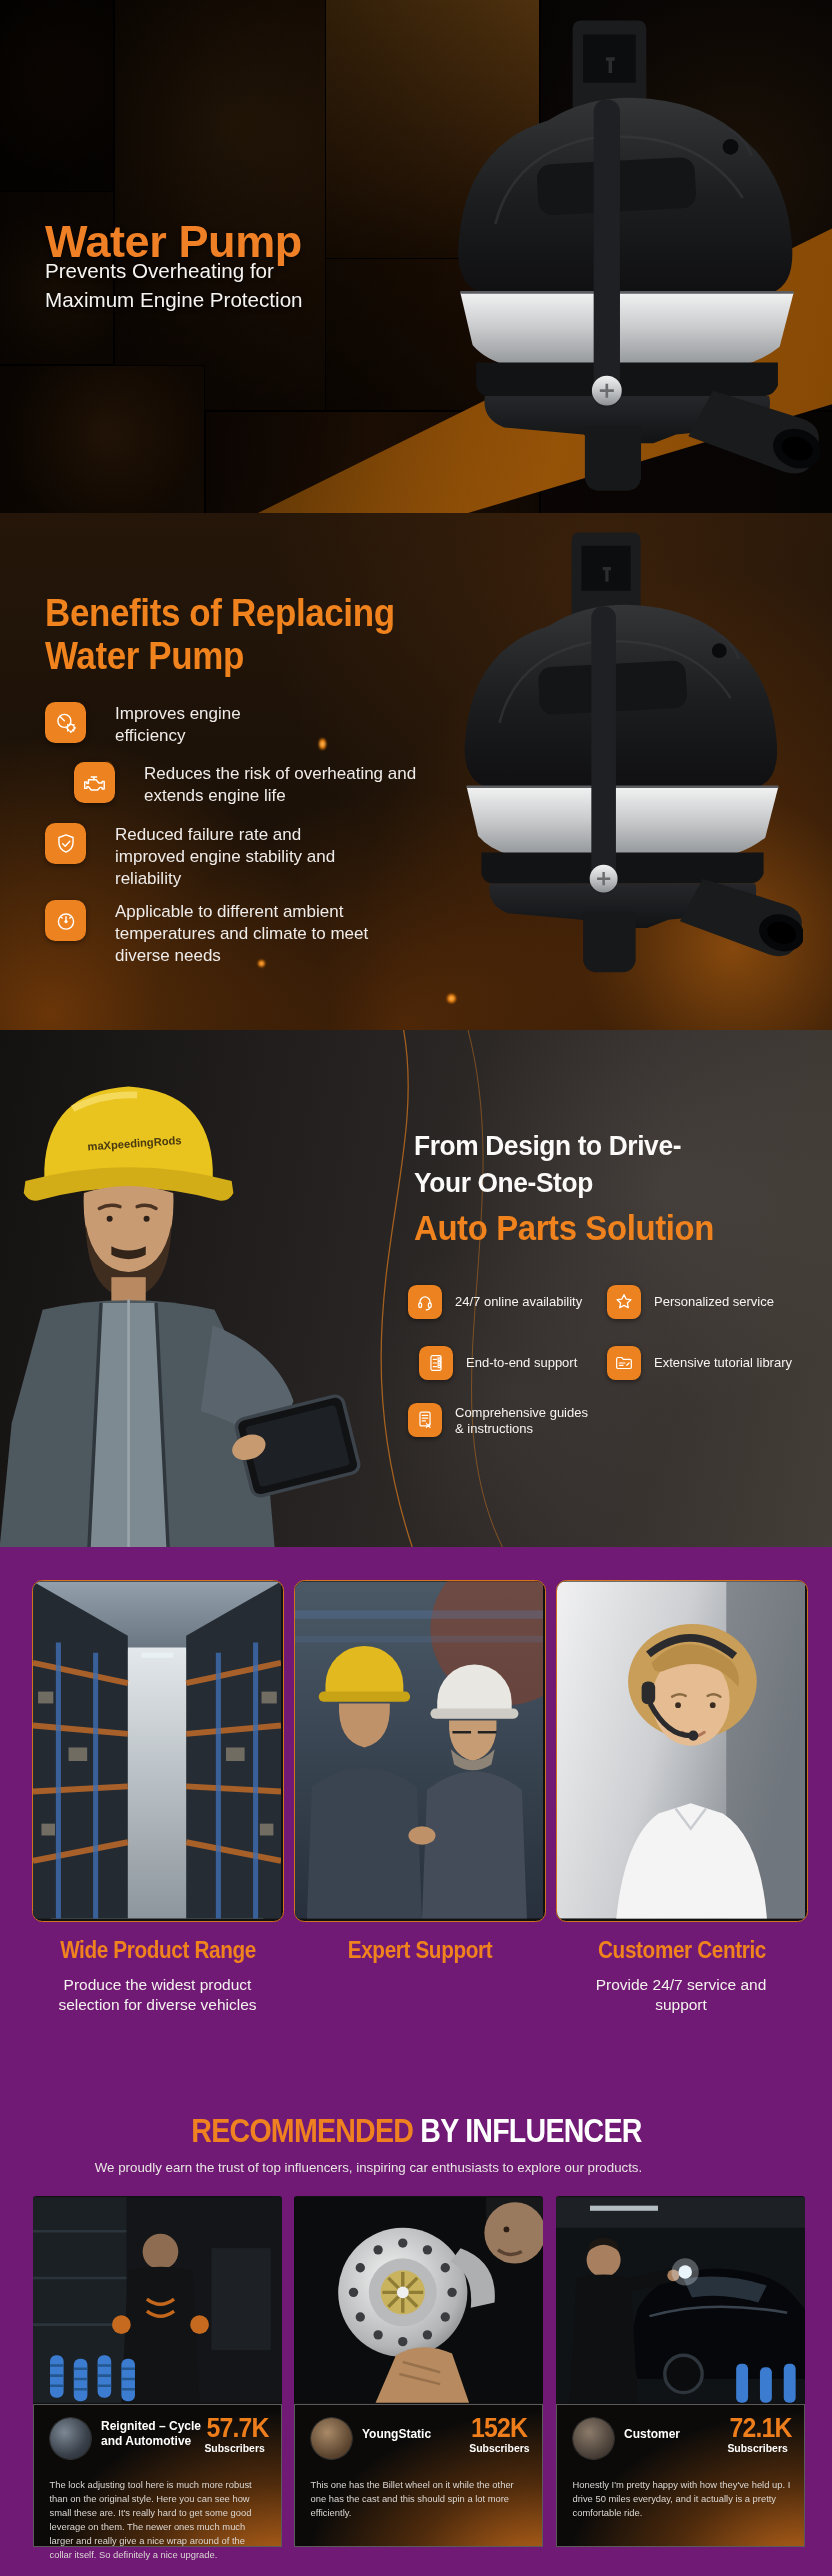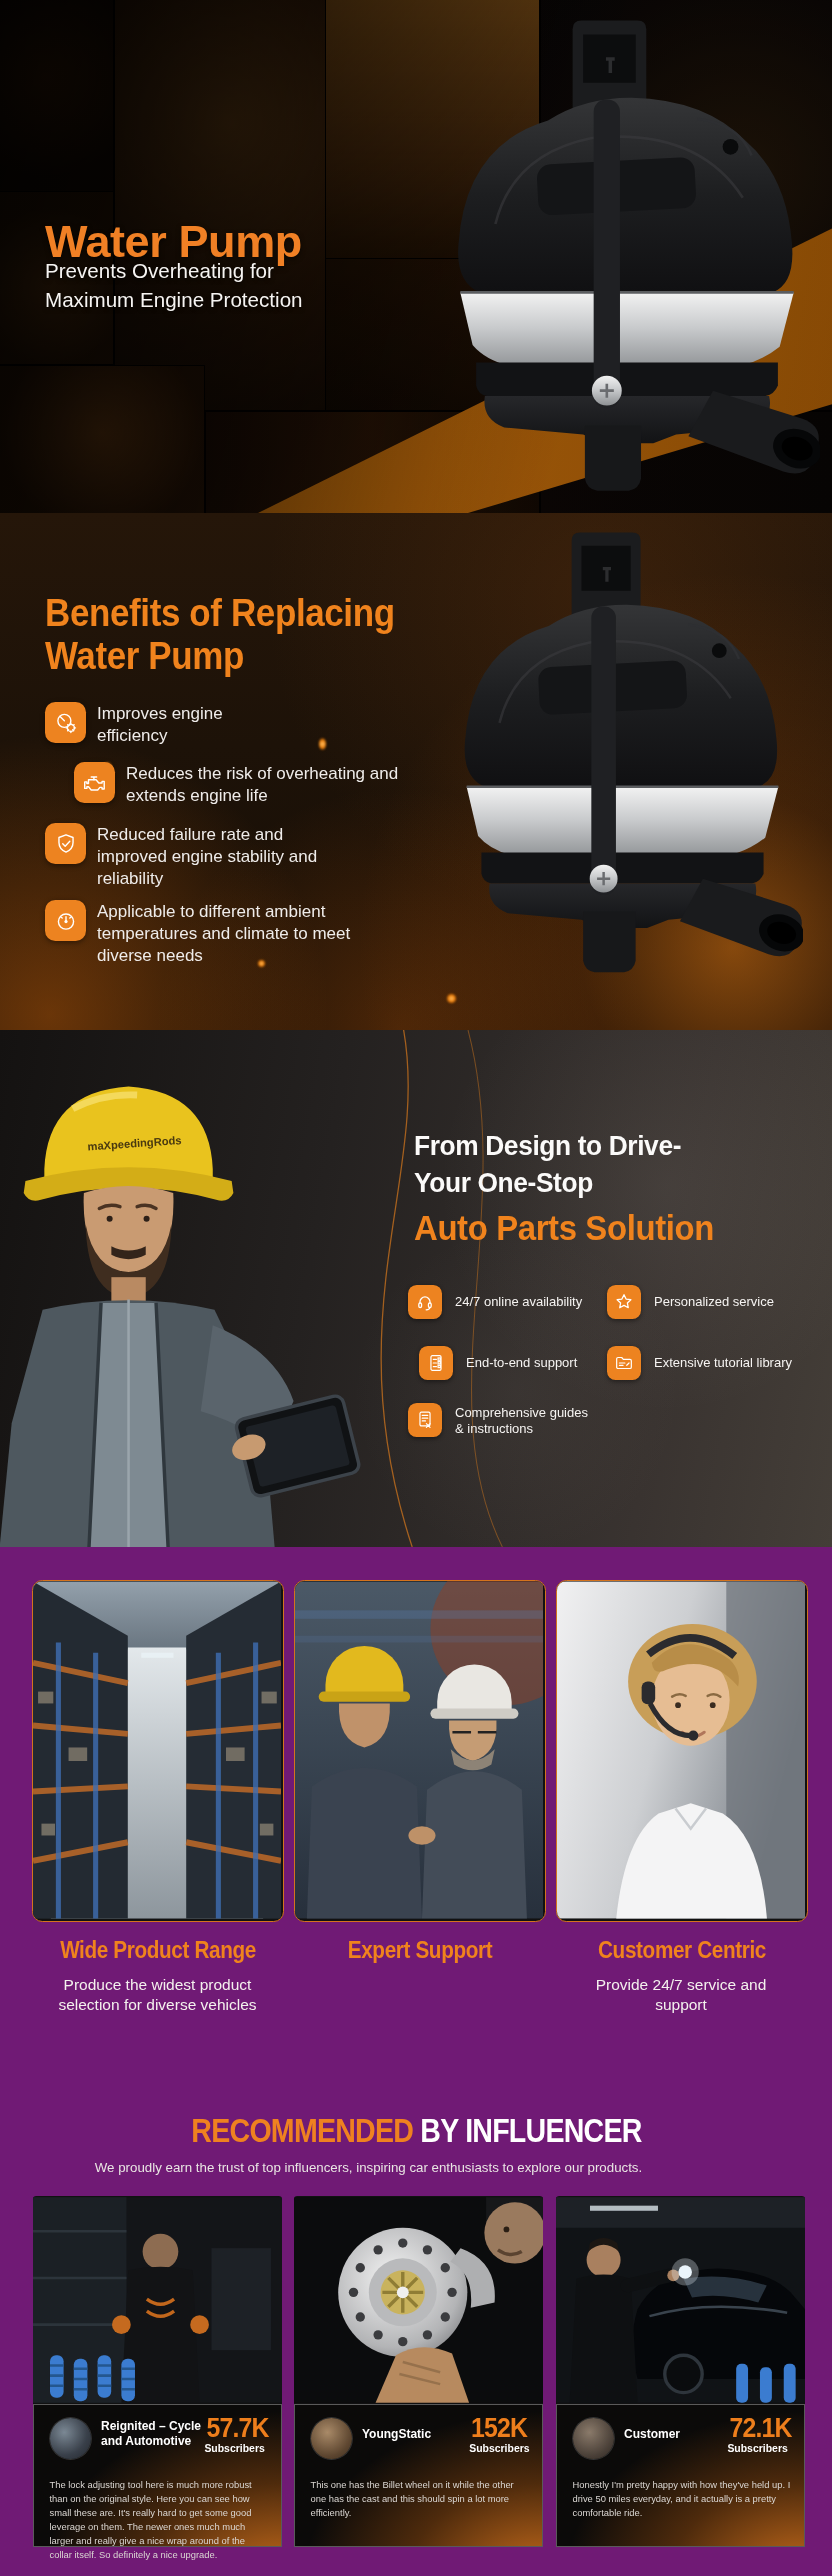--- a/index.html
+++ b/index.html
@@ -23,21 +23,21 @@
       text-shadow:0 1.7px 4.3px rgba(0,0,0,.7);}
   
   .benefits{left:0;top:513px;width:833px;height:517px;
       background:
         radial-gradient(circle at 88% 84%,rgba(243,130,20,.5) 0%,rgba(185,88,10,.22) 18%,rgba(0,0,0,0) 44%),
         radial-gradient(circle at 6% 97%,rgba(230,112,12,.4) 0%,rgba(0,0,0,0) 30%),
         radial-gradient(circle at 48% 100%,rgba(195,92,12,.3) 0%,rgba(0,0,0,0) 36%),
         radial-gradient(circle at 72% 16%,rgba(110,58,16,.3) 0%,rgba(0,0,0,0) 45%),
         linear-gradient(180deg,#251609 0%,#1d1208 45%,#170e06 100%);}
   .b-title{left:45px;top:592px;font-size:38px;line-height:43px;color:#F0831D;transform:scaleX(.92);transform-origin:left top;}
-  .brow{position:absolute;left:45px;display:flex;gap:11px;align-items:flex-start;}
+  .brow{position:absolute;left:45px;display:flex;gap:29px;align-items:flex-start;}
   .bico{width:41px;height:41px;border-radius:10.3px;background:#ED8320;flex:0 0 41px;
         display:flex;align-items:center;justify-content:center;box-shadow:0 1.7px 5.2px rgba(0,0,0,.4);}
   .btxt{font-size:17px;line-height:22px;color:#efecea;font-weight:500;padding-top:0.9px;}
   .ember{position:absolute;border-radius:50%;filter:blur(0.9px);
         background:radial-gradient(circle,#ffc066 0%,#e97b07 55%,rgba(233,123,7,0) 100%);}
   
   .solution{left:0;top:1030px;width:833px;height:517px;
       background:
         radial-gradient(circle at 80% 30%,rgba(190,180,170,.10) 0%,rgba(0,0,0,0) 30%),
         radial-gradient(circle at 62% 70%,rgba(160,150,140,.08) 0%,rgba(0,0,0,0) 26%),

